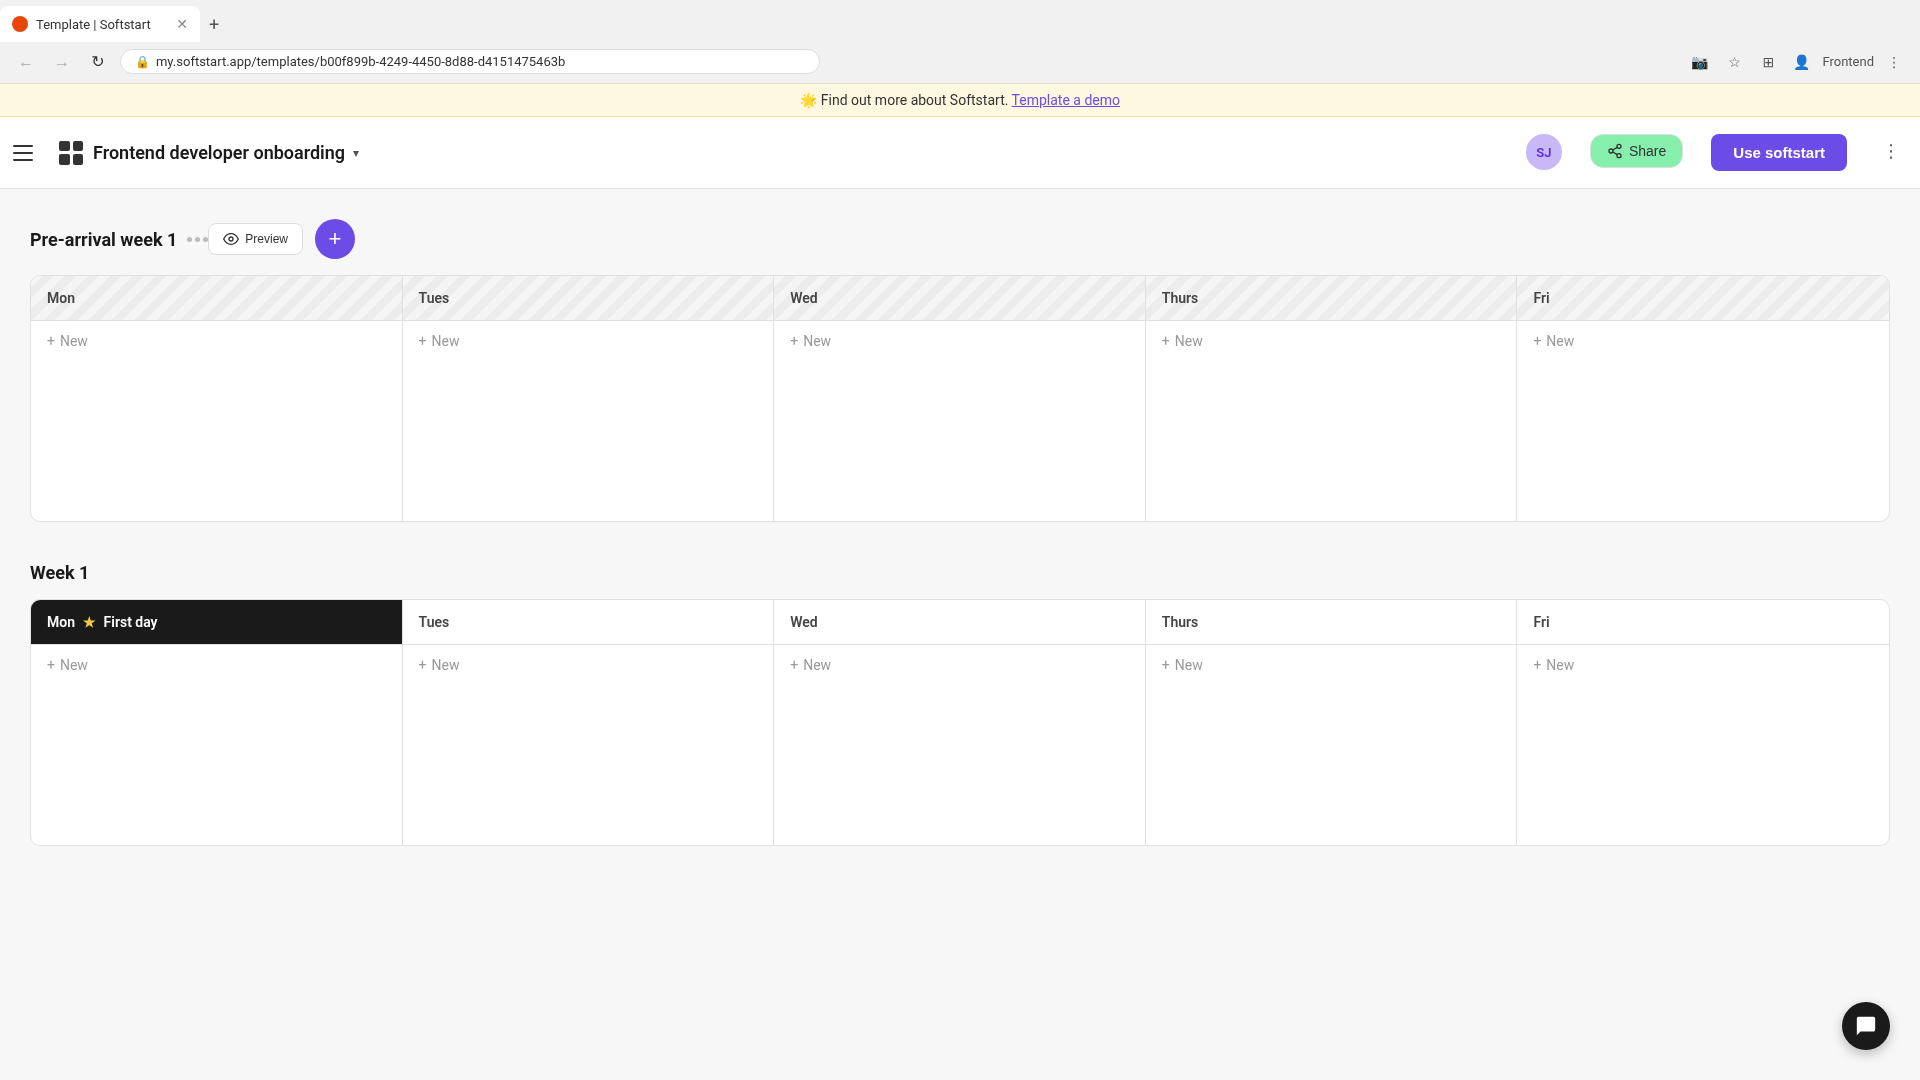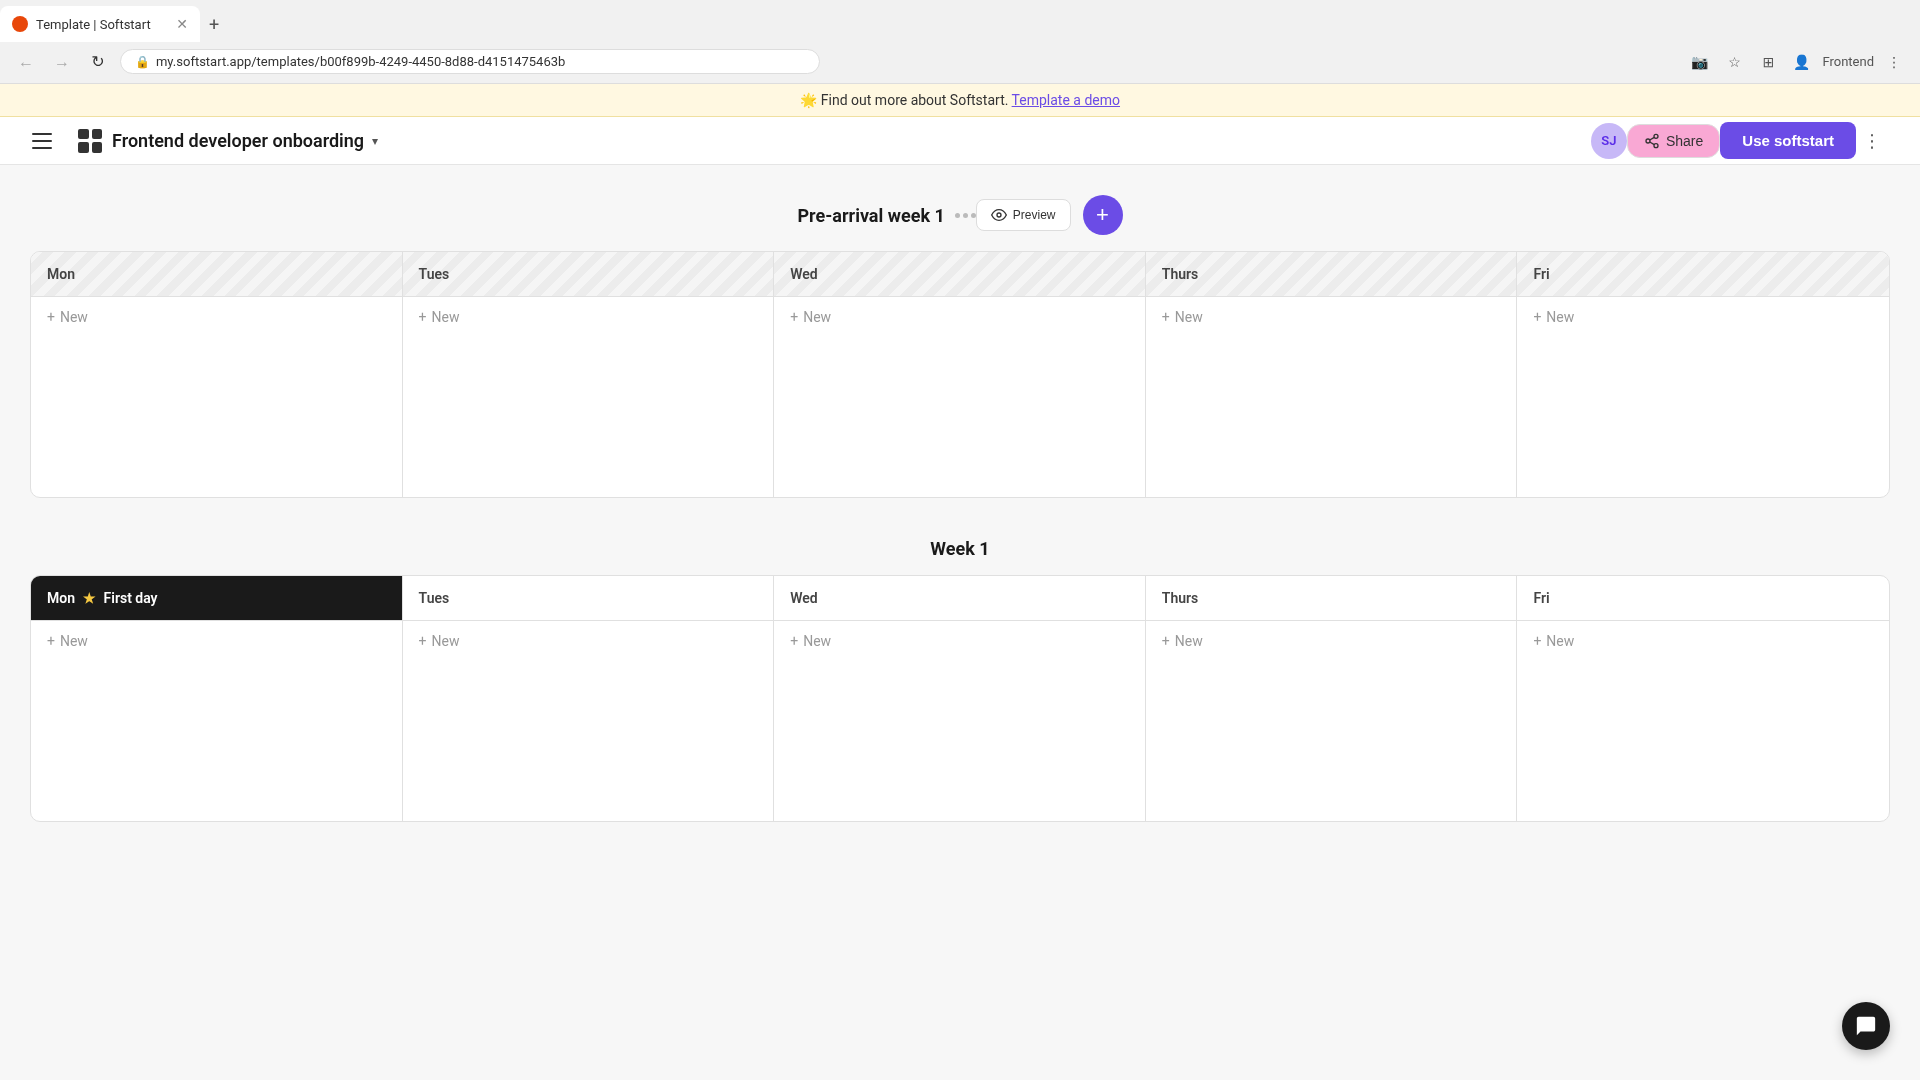--- a/index.html
+++ b/index.html
@@ -19,40 +19,40 @@
     .address-bar { flex: 1; background: #fff; border: 1px solid #ddd; border-radius: 20px; padding: 4px 14px; font-size: 13px; color: #333; display: flex; align-items: center; gap: 6px; max-width: 700px; }
     .address-bar .lock-icon { color: #555; font-size: 12px; }
     .toolbar-right { display: flex; align-items: center; gap: 6px; margin-left: auto; }
     .toolbar-icon { width: 28px; height: 28px; display: flex; align-items: center; justify-content: center; border-radius: 50%; color: #555; font-size: 14px; cursor: pointer; }
 
     
     .notification-bar { background: #fff8e1; text-align: center; padding: 8px; font-size: 14px; color: #333; border-bottom: 1px solid #f0e0a0; }
     .notification-bar a { color: #6b4ce6; text-decoration: underline; cursor: pointer; }
 
     
-    .app-header { background: #fff; display: flex; align-items: center; padding: 0 32px; height: 48px; border-bottom: 1px solid #e5e5e5; }
+    .app-header { background: #fff; display: flex; align-items: center; padding: 0 13px; height: 72px; border-bottom: 1px solid #e5e5e5; }
     .hamburger-btn { width: 32px; height: 32px; display: flex; flex-direction: column; justify-content: center; gap: 5px; cursor: pointer; margin-right: 14px; }
     .hamburger-btn span { display: block; width: 20px; height: 2px; background: #333; border-radius: 1px; }
     .grid-icon { width: 24px; height: 24px; display: grid; grid-template-columns: 1fr 1fr; gap: 3px; margin-right: 10px; }
     .grid-icon span { background: #333; border-radius: 2px; }
     .page-title-wrap { display: flex; align-items: center; gap: 8px; }
     .page-title { font-size: 18px; font-weight: 600; color: #1a1a1a; }
     .chevron-down { color: #555; font-size: 12px; cursor: pointer; }
-    .header-right { display: flex; align-items: center; gap: 0; margin-left: auto; }
+    .header-right { display: flex; align-items: flex-start; gap: 28px; margin-left: auto; }
     .avatar-badge { width: 36px; height: 36px; border-radius: 50%; background: #c7b8f7; display: flex; align-items: center; justify-content: center; font-size: 13px; font-weight: 600; color: #5b2de8; }
-    .share-btn { display: flex; align-items: center; gap: 6px; padding: 8px 16px; border: 1px solid #ddd; border-radius: 13px; background: #f9a8d4; cursor: pointer; font-size: 14px; color: #333; }
+    .share-btn { display: flex; align-items: center; gap: 6px; padding: 8px 16px; border: 1px solid #ddd; border-radius: 13px; background: #86efac; cursor: pointer; font-size: 14px; color: #333; }
     .use-template-btn { background: #6b4ce6; color: #fff; border: none; border-radius: 8px; padding: 10px 22px; font-size: 15px; font-weight: 600; cursor: pointer; }
     .more-btn { width: 32px; height: 32px; display: flex; align-items: center; justify-content: center; color: #555; font-size: 18px; cursor: pointer; }
 
     
     .main-content { padding: 30px 30px 30px 30px; background: #f7f7f7; min-height: calc(1080px - 148px); }
 
     
     .section { margin-bottom: 40px; }
-    .section-header { display: flex; align-items: center; justify-content: center; margin-bottom: 16px; }
+    .section-header { display: flex; align-items: center; justify-content: flex-start; margin-bottom: 16px; }
     .section-title-wrap { display: flex; align-items: center; gap: 10px; }
     .section-title { font-size: 18px; font-weight: 700; color: #1a1a1a; }
     .section-dots { display: flex; gap: 3px; cursor: pointer; }
     .section-dots span { width: 5px; height: 5px; border-radius: 50%; background: #bbb; }
     .section-actions { display: flex; align-items: center; gap: 12px; }
     .preview-btn { display: flex; align-items: center; gap: 6px; padding: 7px 14px; border: 1px solid #ddd; border-radius: 8px; background: #fff; cursor: pointer; font-size: 12px; color: #333; }
     .add-btn { width: 40px; height: 40px; border-radius: 50%; background: #6b4ce6; color: #fff; display: flex; align-items: center; justify-content: center; font-size: 22px; cursor: pointer; border: none; }
 
     
     .calendar-grid { display: grid; grid-template-columns: repeat(5, 1fr); gap: 0; border: 1px solid #e0e0e0; border-radius: 10px; overflow: hidden; background: #fff; }

